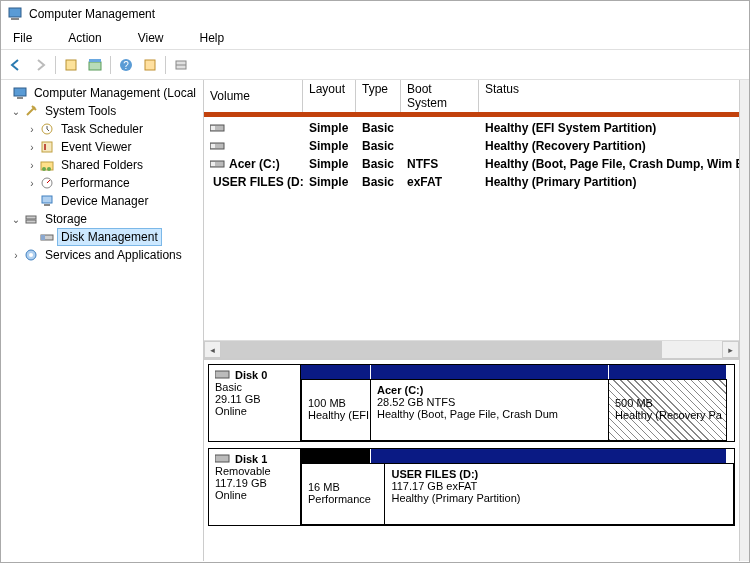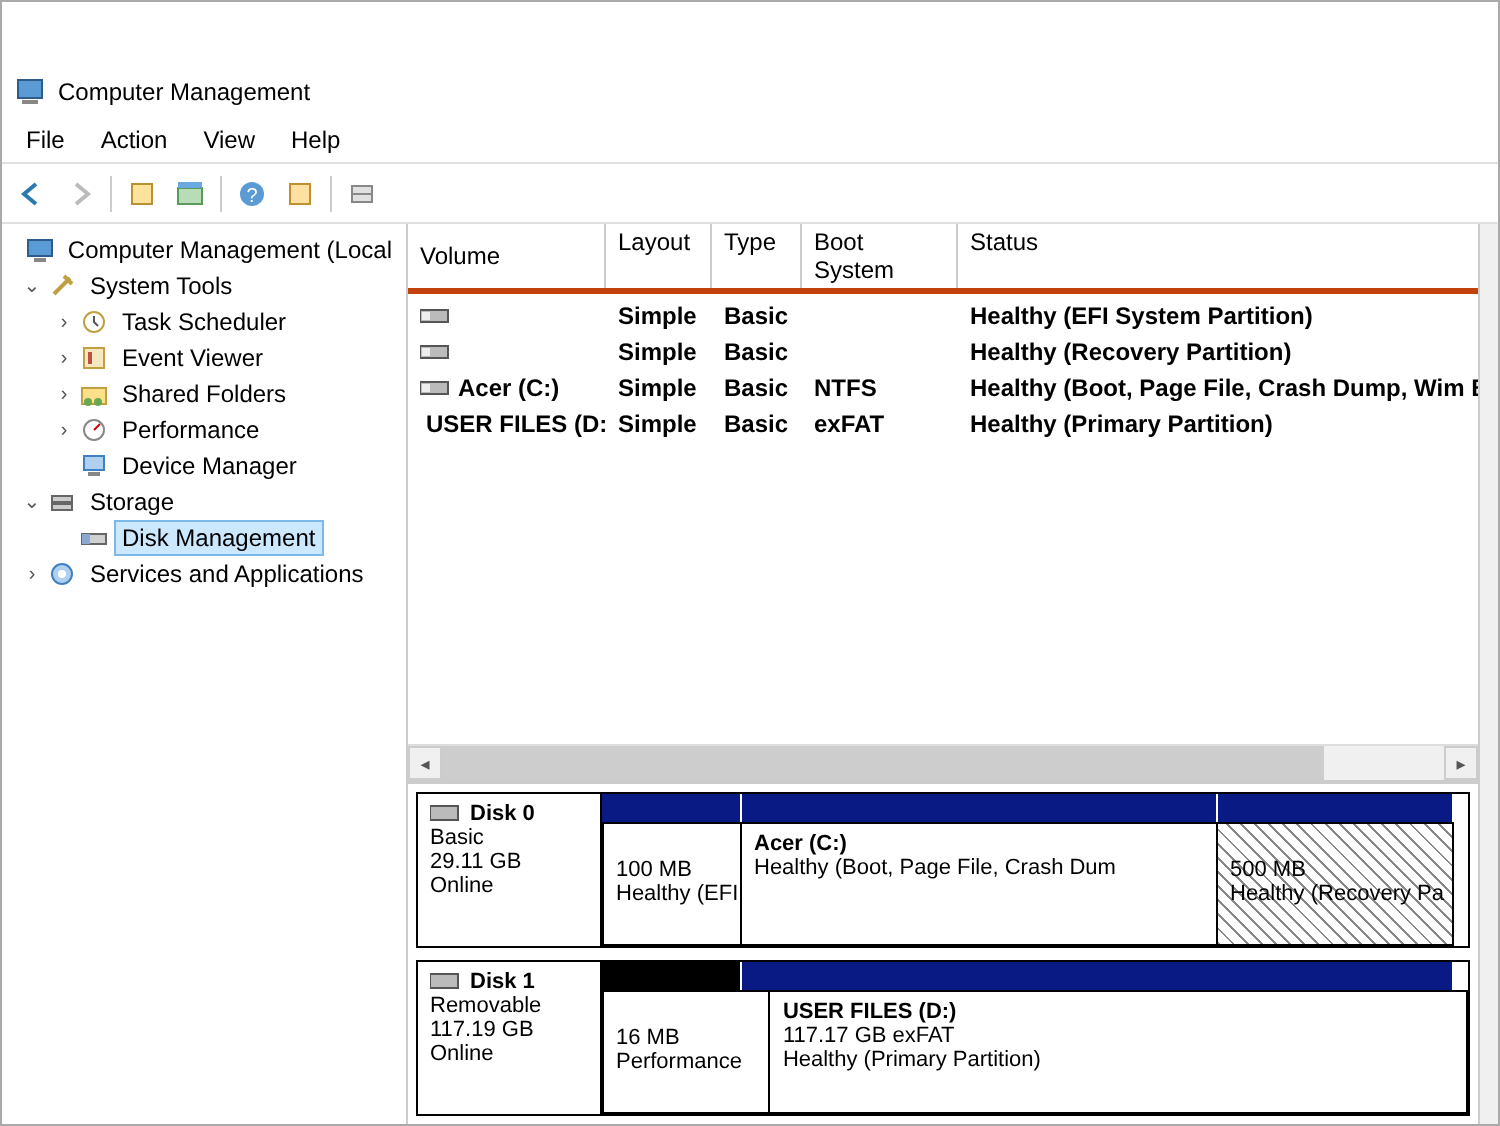--- a/index.html
+++ b/index.html
@@ -7,38 +7,38 @@
     margin: 0;
     font-family: "Segoe UI", Tahoma, sans-serif;
     font-size: 12px;
     background: #fff;
     color: #000;
     width: 750px;
     height: 563px;
     overflow: hidden;
     border: 1px solid #aaa;
   }
-  .titlebar { display: flex; align-items: center; padding: 4px 6px; height: 26px; margin-top: 32px; }
+  .titlebar { display: flex; align-items: center; padding: 4px 6px; height: 26px; }
   .titlebar .icon { width: 16px; height: 16px; margin-right: 6px; }
-  .menubar { display: flex; gap: 2px; padding: 2px 4px; border-bottom: 1px solid #e0e0e0; }
+  .menubar { display: flex; gap: 20px; padding: 2px 4px; border-bottom: 1px solid #e0e0e0; }
   .menubar .menu-item { padding: 2px 8px; cursor: default; }
   .toolbar { display: flex; gap: 2px; padding: 3px 4px; border-bottom: 1px solid #e0e0e0; align-items: center; height: 30px; }
   .tbtn { width: 22px; height: 22px; border: 1px solid transparent; display: flex; align-items: center; justify-content: center; }
   .tsep { width: 1px; height: 18px; background: #ccc; margin: 0 2px; }
   .main { display: flex; height: calc(100% - 26px - 24px - 30px); }
   .tree { width: 203px; border-right: 1px solid #ccc; padding: 4px 0; overflow: hidden; white-space: nowrap; }
   .tree-node { display: flex; align-items: center; height: 18px; padding-right: 4px; cursor: default; }
   .tree-node .exp { width: 14px; text-align: center; color: #555; font-size: 10px; }
   .tree-node .ticon { width: 16px; height: 16px; margin-right: 3px; display: flex; align-items: center; justify-content: center; }
   .tree-node.selected > .label { background: #cce8ff; outline: 1px solid #7cb8e8; }
   .label { padding: 1px 3px; }
   .content { flex: 1; display: flex; flex-direction: column; border-right: 1px solid #ccc; min-width: 0; }
   .rightstub { width: 9px; background: #f0f0f0; }
   .volumes { border-bottom: 2px solid #ccc; }
-  .vol-header { display: flex; background: #f0abfc; border-bottom: 3px solid #c2410c; }
+  .vol-header { display: flex; background: #f0abfc; border-bottom: 5px solid #c2410c; }
   .vol-header .col { border-right: 1px solid #ccc; padding: 2px 6px; background: #fff; }
   .vol-row { display: flex; height: 18px; align-items: center; }
   .vol-row .cell { padding: 0 6px; white-space: nowrap; overflow: hidden; }
   .c-vol { width: 99px; display: flex; align-items: center; }
   .c-layout { width: 53px; }
   .c-type { width: 45px; }
   .c-fs { width: 78px; }
   .c-status { flex: 1; }
   .vol-body { padding: 2px 0; font-weight: bold; }
   .hscroll { display: flex; align-items: center; height: 18px; background: #fff; border-top: 1px solid #ddd; }
@@ -309,20 +309,21 @@
               <div class="seg" style="background: rgb(10, 26, 132); width: 118px;"></div>
             </div>
             <div class="disk-row">
               <div class="part" style="width: 70px;">
                 <div style="height:13px"></div>
                 <div>100 MB</div>
                 <div>Healthy (EFI Sy</div>
               </div>
               <div class="part" style="width: 238px;">
                 <div class="pname">Acer  (C:)</div>
+                <div>28.52 GB NTFS</div>
                 <div>Healthy (Boot, Page File, Crash Dum</div>
               </div>
               <div class="part hatched" style="width: 118px;">
                 <div style="height:13px"></div>
                 <div>500 MB</div>
                 <div>Healthy (Recovery Pa</div>
               </div>
             </div>
           </div>
         </div>

